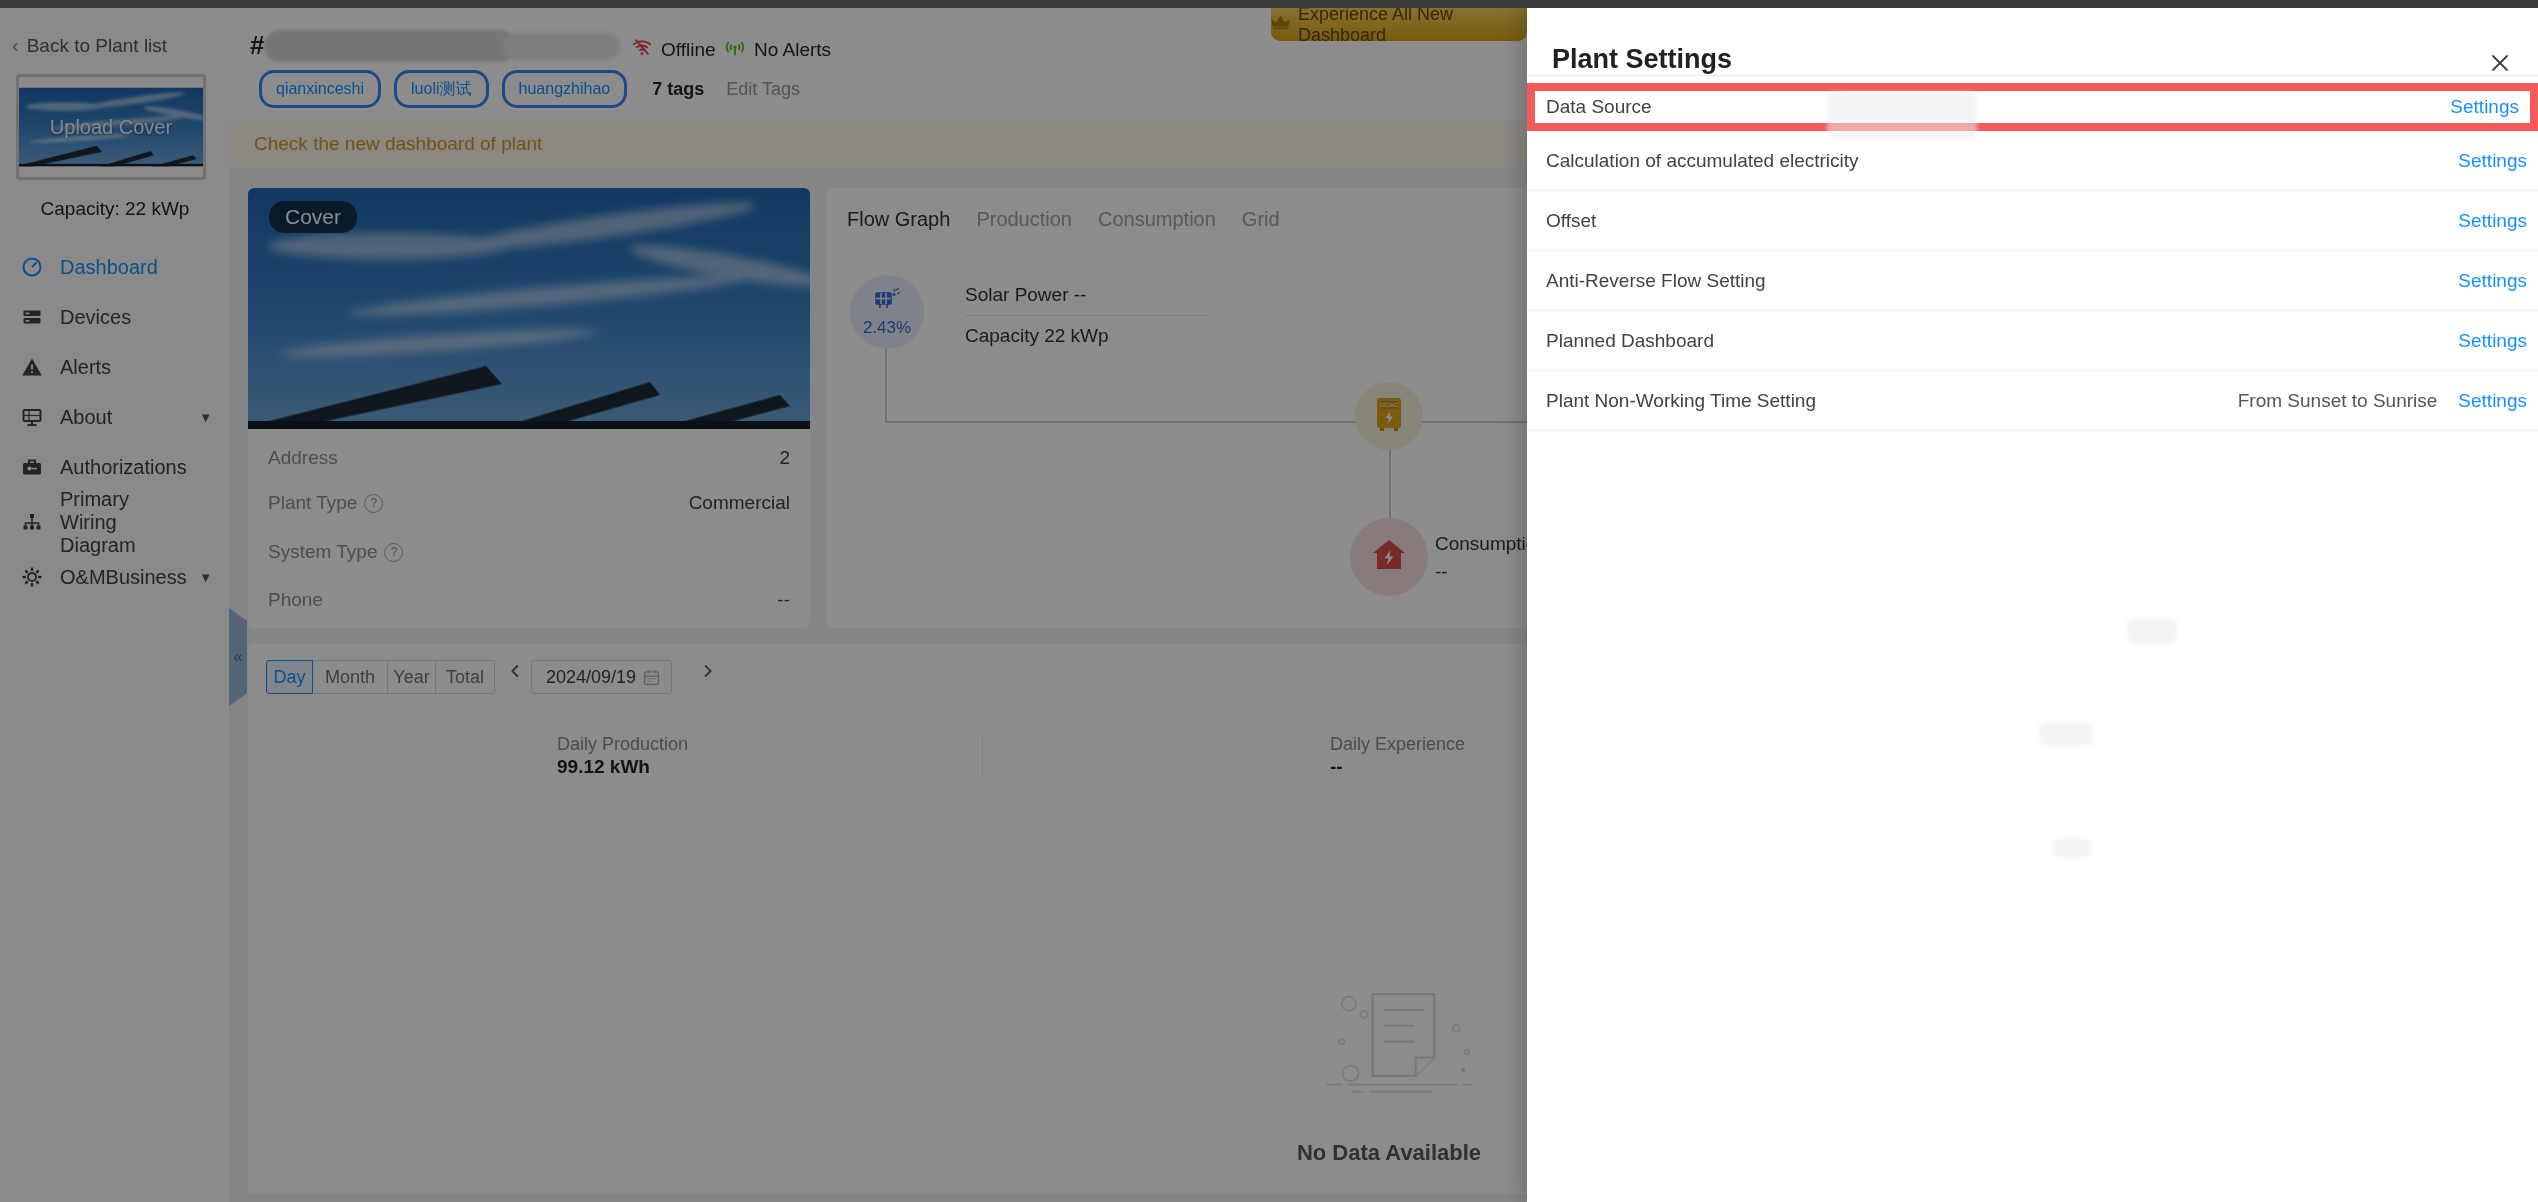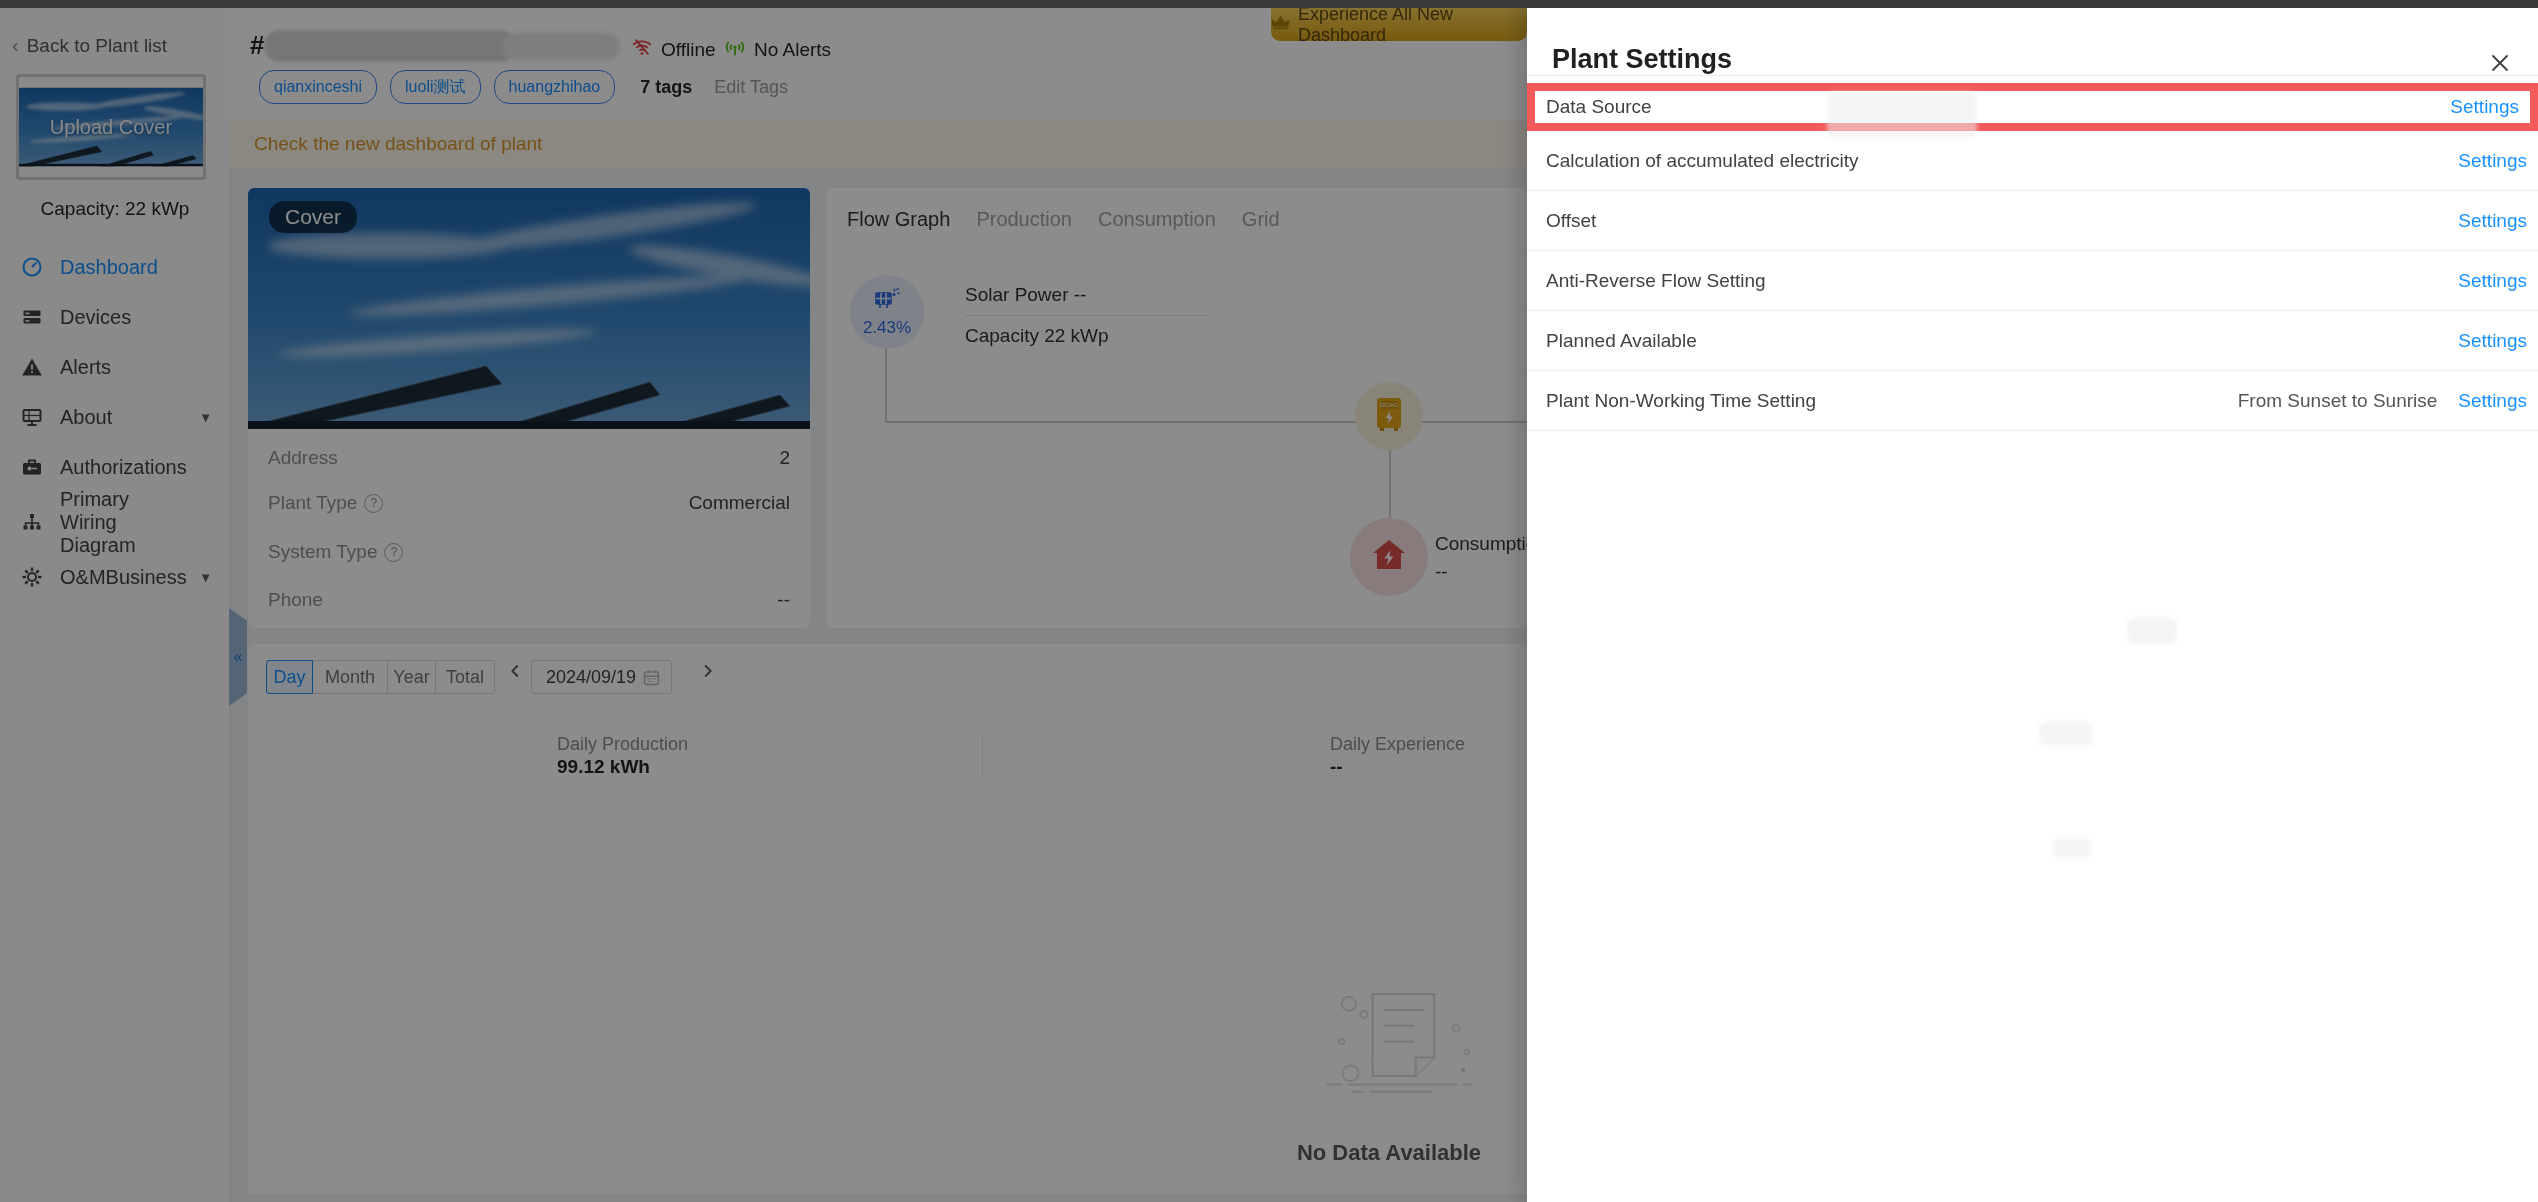--- a/index.html
+++ b/index.html
@@ -34,21 +34,21 @@
 
   
   .topbar{position:absolute;left:230px;top:8px;right:0;height:112px;background:#ffffff;z-index:10;}
   .plant-hash{position:absolute;left:20px;top:22px;font-size:26px;font-weight:bold;color:#262626;}
   .blur-pill-1{position:absolute;left:34px;top:22px;width:252px;height:32px;background:#d8d8d8;border-radius:16px;filter:blur(1.5px);}
   .blur-pill-2{position:absolute;left:272px;top:25px;width:118px;height:27px;background:#e6e6e6;border-radius:14px;filter:blur(2px);}
   .status{position:absolute;top:28px;display:flex;align-items:center;gap:8px;font-size:19px;color:#262626;}
   .status-offline{left:401px;}
   .status-alerts{left:494px;}
   .tags-row{position:absolute;left:29px;top:62px;display:flex;align-items:center;gap:13px;}
-  .tag{height:28px;box-sizing:border-box;border:1px solid #3b82f6;color:#1890ff;border-radius:15px;
+  .tag{height:28px;box-sizing:border-box;border:3px solid #3b82f6;color:#1890ff;border-radius:15px;
        padding:16px 14px;display:flex;align-items:center;font-size:16px;background:#fff;}
   .tags-count{font-size:18px;font-weight:600;color:#262626;margin-left:12px;}
   .edit-tags{font-size:18px;color:#9b9b9b;margin-left:9px;cursor:pointer;}
 
   .notice{position:absolute;left:230px;top:120px;right:0;height:48px;background:#fdf6ec;z-index:10;
           display:flex;align-items:center;padding-left:24px;box-sizing:border-box;font-size:19px;color:#d9952c;}
 
   .promo{position:absolute;left:1271px;top:8px;width:256px;height:33px;z-index:20;cursor:pointer;
          background:linear-gradient(180deg,#f6d058,#d9a31a);border-radius:0 0 9px 9px;
          display:flex;align-items:center;justify-content:center;gap:8px;font-size:18px;color:#5d4a12;}
@@ -515,21 +515,21 @@
     </div>
     <div class="d-row">
       <span class="d-label">Offset</span>
       <span class="d-action" style="margin-left:auto">Settings</span>
     </div>
     <div class="d-row">
       <span class="d-label">Anti-Reverse Flow Setting</span>
       <span class="d-action" style="margin-left:auto">Settings</span>
     </div>
     <div class="d-row">
-      <span class="d-label">Planned Available</span>
+      <span class="d-label">Planned Dashboard</span>
       <span class="d-action" style="margin-left:auto">Settings</span>
     </div>
     <div class="d-row">
       <span class="d-label">Plant Non-Working Time Setting</span>
       <span class="d-value">From Sunset to Sunrise</span>
       <span class="d-action">Settings</span>
     </div>
 
     <div class="wm" style="left:300px;top:92px;width:150px;height:46px"></div>
     <div class="wm" style="left:600px;top:618px;width:50px;height:26px"></div>

